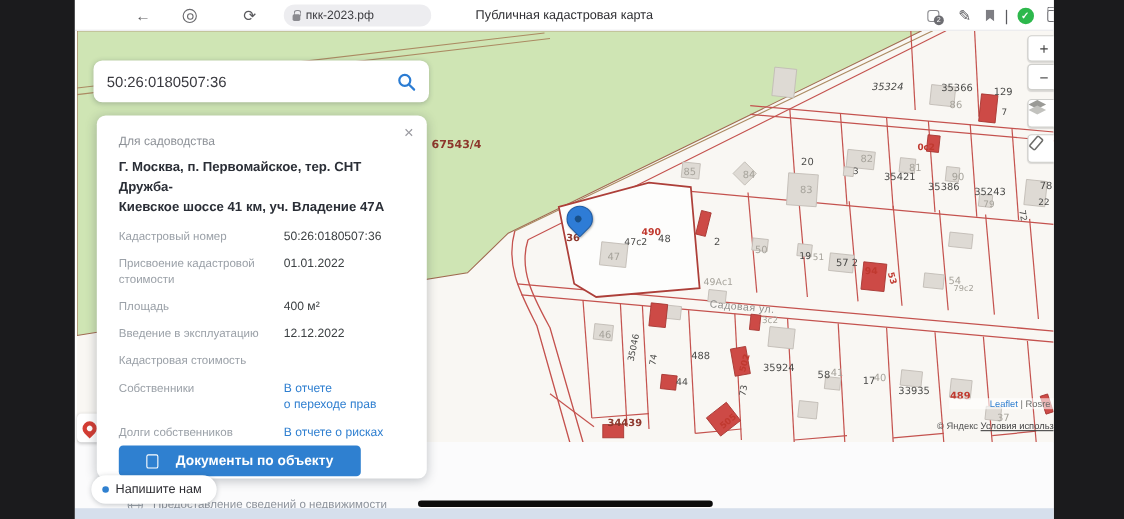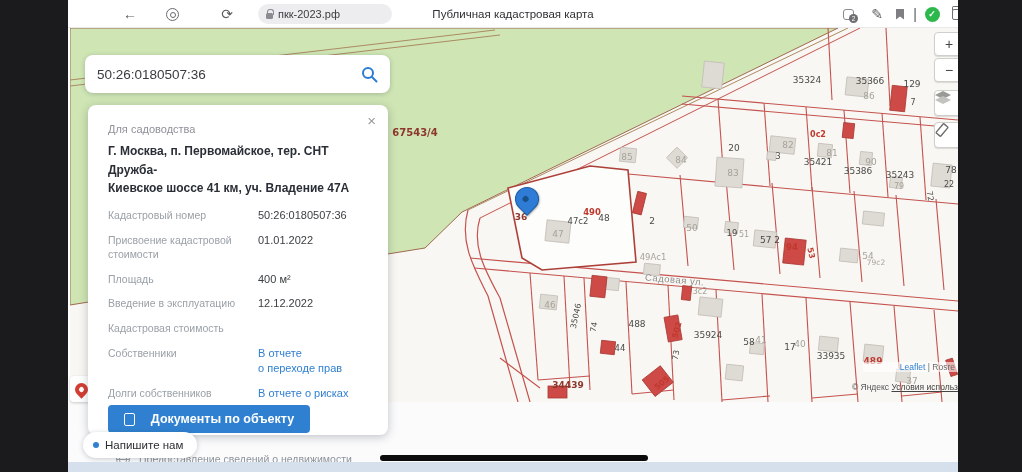--- a/index.html
+++ b/index.html
@@ -56,21 +56,21 @@
 
   
   .panel { position:absolute; left:20px; top:105px; width:300px; height:330px; background:#fff; border-radius:8px; box-shadow:0 2px 10px rgba(40,50,60,0.28); z-index:21; padding:18px 16px 0 20px; }
   .close-x { position:absolute; right:12px; top:8px; color:#9a9aa0; font-size:15px; line-height:15px; cursor:default; }
   .cat { font-size:11px; color:#8e9298; margin-bottom:7px; }
   .addr { font-size:12px; font-weight:bold; color:#2a2e36; line-height:1.55; margin-bottom:10px; }
   .prow { display:flex; margin-bottom:9.5px; }
   .prow .pl { width:150px; font-size:10.5px; color:#9ba1a8; line-height:1.4; white-space:pre-line; flex:none; }
   .prow .pv { font-size:11px; color:#3c4043; line-height:1.4; white-space:pre-line; }
   .prow .pv.link { color:#2f7fd0; }
-  .docbtn { position:absolute; left:20px; top:300px; width:202px; height:28px; background:#2f80d0; border:none; border-radius:4px; color:#fff; font-family:"Liberation Sans",sans-serif; font-size:12.5px; font-weight:bold; display:flex; align-items:center; justify-content:center; gap:16px; }
+  .docbtn { position:absolute; left:20px; top:300px; width:220px; height:28px; background:#2f80d0; border:none; border-radius:4px; color:#fff; font-family:"Liberation Sans",sans-serif; font-size:12.5px; font-weight:bold; display:flex; align-items:center; justify-content:center; gap:16px; }
   .docico { width:11px; height:13px; border:1.3px solid #fff; border-radius:2px; position:relative; }
 
   
   .footer-area { position:absolute; left:0; top:402px; width:890px; height:60px; background:#fbfbfc; z-index:2; }
   .pinwidget { position:absolute; left:2px; top:376px; width:22px; height:26px; background:#fff; border-radius:4px; box-shadow:0 1px 3px rgba(0,0,0,0.2); z-index:3; display:flex; align-items:center; justify-content:center; }
   .rpin { width:13px; height:13px; background:#d43d34; border-radius:50% 50% 50% 0; transform:rotate(-45deg); position:relative; }
   .rpin:after { content:""; position:absolute; left:4px; top:4px; width:5px; height:5px; background:#fff; border-radius:50%; }
   .chatbubble { position:absolute; left:15px; top:432px; height:26px; background:#fff; border-radius:13px; box-shadow:0 1px 5px rgba(40,50,60,0.25); display:flex; align-items:center; padding:0 14px 0 10px; gap:6px; z-index:25; }
   .bluedot { width:6px; height:6px; background:#2f80d0; border-radius:50%; }
   .chattext { font-size:11.5px; color:#2e2e33; white-space:nowrap; }
@@ -211,26 +211,26 @@
         <rect x="596" y="288" width="14" height="25" transform="rotate(-10 603 300)"></rect>
         <rect x="478" y="358" width="19" height="12"></rect>
         <rect x="576" y="343" width="23" height="21" transform="rotate(-38 587 353)"></rect>
         <rect x="531" y="313" width="14" height="13" transform="rotate(6 538 319)"></rect>
         <rect x="878" y="331" width="7" height="17" transform="rotate(-18 881 339)"></rect>
       </g>
     </svg>
 
     <div id="map-labels">
         <span class="map-label ml-drd" style="left: 345px; top: 104px; font-size: 10px;">67543/4</span>
-        <span class="map-label ml-blk" style="left: 737px; top: 52px;">35324</span>
+        <span class="map-label ml-blk" style="left: 737px; top: 52px; font-style: italic;">35324</span>
         <span class="map-label ml-blk" style="left: 800px; top: 53px;">35366</span>
         <span class="map-label ml-gry" style="left: 799px; top: 68px;">86</span>
         <span class="map-label ml-blk" style="left: 842px; top: 56px;">129</span>
         <span class="map-label ml-blk" style="left: 843px; top: 74px; font-size: 8px;">7</span>
-        <span class="map-label ml-red" style="left: 748px; top: 106px; font-size: 8px;">0с2</span>
+        <span class="map-label ml-red" style="left: 772px; top: 106px; font-size: 8px;">0с2</span>
         <span class="map-label ml-gry" style="left: 557px; top: 129px;">85</span>
         <span class="map-label ml-gry" style="left: 611px; top: 132px;">84</span>
         <span class="map-label ml-blk" style="left: 664px; top: 120px;">20</span>
         <span class="map-label ml-gry" style="left: 718px; top: 117px;">82</span>
         <span class="map-label ml-blk" style="left: 708px; top: 128px; font-size: 8px;">3</span>
         <span class="map-label ml-gry" style="left: 663px; top: 145px;">83</span>
         <span class="map-label ml-gry" style="left: 762px; top: 125px;">81</span>
         <span class="map-label ml-blk" style="left: 748px; top: 134px;">35421</span>
         <span class="map-label ml-gry" style="left: 801px; top: 134px;">90</span>
         <span class="map-label ml-blk" style="left: 788px; top: 143px;">35386</span>

